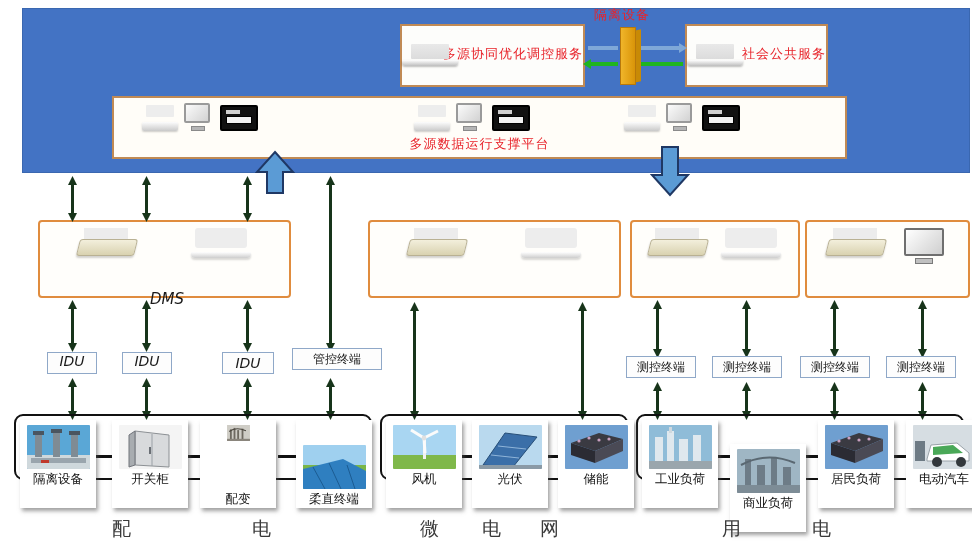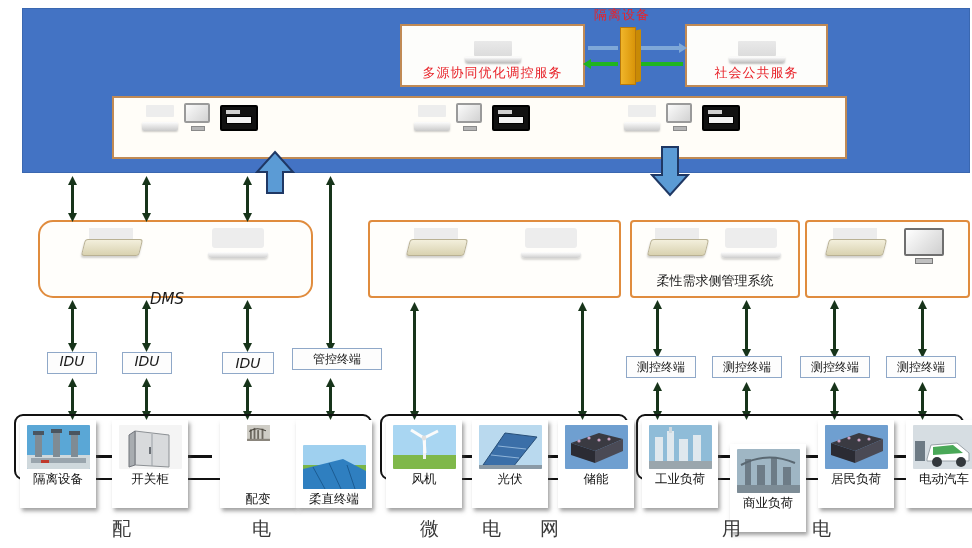--- a/index.html
+++ b/index.html
@@ -4,21 +4,21 @@
 <style>
   html,body{margin:0;padding:0;background:#ffffff;}
   body{width:972px;height:548px;position:relative;overflow:hidden;
        font-family:"DejaVu Sans","Liberation Sans",sans-serif;}
 
   
   #blue-panel{position:absolute;left:22px;top:8px;width:948px;height:165px;
     background:#4373c4;border:1px solid #3a67b0;box-sizing:border-box;}
 
   .svc-box{position:absolute;background:#fdfdfb;border:2px solid #c08a55;
-    box-sizing:border-box;display:flex;flex-direction:column;
+    box-sizing:border-box;display:flex;flex-direction:row;
     align-items:center;justify-content:flex-end;}
   .svc-label{color:#e8232a;font-size:13px;letter-spacing:1px;
     white-space:nowrap;padding-bottom:3px;}
   #svc-left{left:400px;top:24px;width:185px;height:63px;}
   #svc-right{left:685px;top:24px;width:143px;height:63px;text-align:right;}
 
   
   .laptop{width:56px;height:22px;position:relative;margin-bottom:1px;}
   .laptop .scr{position:absolute;left:9px;top:0;width:38px;height:15px;
     background:linear-gradient(180deg,#e9e9e9,#dcdcdc);border-radius:1px;}
@@ -94,21 +94,21 @@
   .pad .base{position:absolute;left:0;bottom:2px;width:60px;height:6px;
     background:linear-gradient(180deg,#ffffff,#cdcdcd);border-radius:0 0 4px 4px;
     box-shadow:0 2px 2px rgba(0,0,0,.15);}
   .mon2{width:44px;height:36px;position:relative;}
   .mon2 .scr{position:absolute;left:0;top:0;width:40px;height:28px;
     background:linear-gradient(135deg,#ffffff,#cfcfcf);border:2px solid #6f6f6f;
     border-radius:2px;box-sizing:border-box;}
   .mon2 .stand{position:absolute;left:11px;bottom:0;width:18px;height:6px;
     background:#c0c0c0;border:1px solid #7a7a7a;box-sizing:border-box;}
 
-  #sys-dms{left:38px;top:220px;width:275px;height:78px;border-radius:15px;}
+  #sys-dms{left:38px;top:220px;width:253px;height:78px;}
   #sys-micro{left:368px;top:220px;width:253px;height:78px;}
   #sys-flex{left:630px;top:220px;width:170px;height:78px;}
   #sys-dc{left:805px;top:220px;width:165px;height:78px;}
 
   
   .term{position:absolute;background:#fdfdfd;border:1.5px solid #8fa8c8;
     box-sizing:border-box;display:flex;align-items:center;justify-content:center;
     font-size:12px;color:#1a1a1a;height:22px;}
   .term.idu{font-style:italic;font-size:14px;}
   .term.idu-wrap{align-items:flex-start;line-height:16px;}
@@ -202,20 +202,21 @@
       </div>
     <div class="mon">
         <div class="scr"></div>
         <div class="stand"></div>
       </div>
     <div class="box-dev">
         <div class="cap"></div>
         <div class="slot"></div>
       </div>
   </div>
+  <div id="platform-label">多源数据运行支撑平台</div>
 </div>
 
 <div class="block-arrow" style="left:255px;top:150px;">
   <svg width="40" height="45" viewBox="0 0 40 45">
     <polygon points="20,2 38,22 28,22 28,43 12,43 12,22 2,22" fill="#5b9bd5" stroke="#1f3864" stroke-width="2"></polygon>
   </svg>
 </div>
 <div class="block-arrow" style="left:650px;top:145px;">
   <svg width="40" height="52" viewBox="0 0 40 52">
     <polygon points="12,2 28,2 28,30 38,30 20,50 2,30 12,30" fill="#5b9bd5" stroke="#1f3864" stroke-width="2"></polygon>
@@ -253,21 +254,20 @@
   <div class="sys-inner">
     <div class="tan">
         <div class="top"></div>
         <div class="slab"></div>
       </div>
     <div class="pad">
         <div class="top"></div>
         <div class="base"></div>
       </div>
   </div>
-  <div class="sys-label">柔性需求侧管理系统</div>
 </div>
 
 <div class="sys-box" id="sys-dc">
   <div class="sys-inner">
     <div class="tan">
         <div class="top"></div>
         <div class="slab"></div>
       </div>
     <div class="mon2">
         <div class="scr"></div>
@@ -471,21 +471,21 @@
   <svg class="dev-photo" viewBox="0 0 63 44">
     <rect width="63" height="44" fill="#f4f4f4"></rect>
     <polygon points="16,6 50,10 50,42 16,40" fill="#d8dadc" stroke="#8c9094"></polygon>
     <polygon points="16,6 10,10 10,42 16,40" fill="#a8acb0" stroke="#70747a"></polygon>
     <line x1="33" y1="9" x2="33" y2="41" stroke="#9aa0a6"></line>
     <rect x="30" y="22" width="2" height="7" fill="#6a6f75"></rect>
   </svg>
   <div class="dev-label">开关柜</div>
 </div>
 
-<div class="dev-card" style="left:220px;top:420px;width:76px;height:88px;gap:48px;">
+<div class="dev-card" style="left:200px;top:420px;width:76px;height:88px;gap:48px;">
   <svg class="dev-photo" viewBox="0 0 63 44">
     <rect width="63" height="44" fill="#cfcdc6"></rect>
     <g fill="#6e6a61">
         <rect x="8" y="12" width="5" height="28"></rect>
         <rect x="18" y="8" width="5" height="32"></rect>
         <rect x="28" y="14" width="5" height="26"></rect>
         <rect x="40" y="10" width="5" height="30"></rect>
       </g>
     <path d="M6 18 Q24 4 52 16" stroke="#4c4840" stroke-width="3" fill="none"></path>
     <rect y="38" width="63" height="6" fill="#8a857c"></rect>

